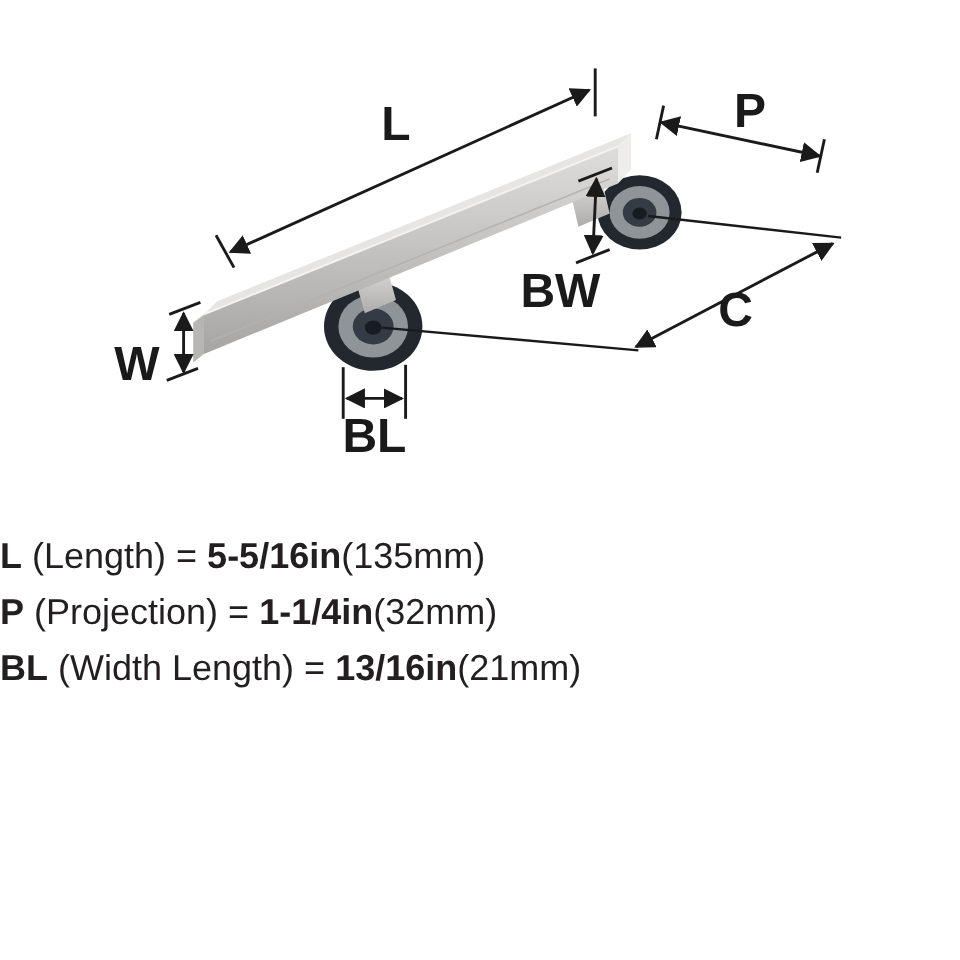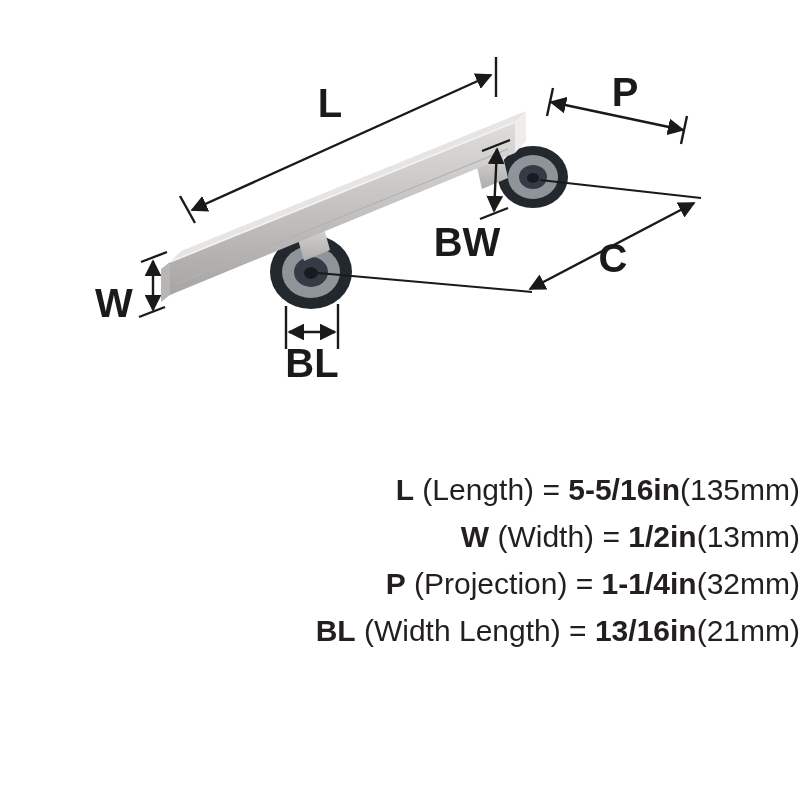--- a/index.html
+++ b/index.html
@@ -1,21 +1,21 @@
 <!DOCTYPE html>
 <html><head>
 <meta charset="utf-8">
 <style>
   * { margin:0; padding:0; box-sizing:border-box; }
   html,body { width:800px; height:800px; background:#ffffff; overflow:hidden;
               font-family:"Liberation Sans", sans-serif; }
   .stage { width:800px; height:800px; background:#fff; }
   svg.diagram { display:block; }
   .dim-label { font-family:"Liberation Sans", sans-serif; font-size:40px; font-weight:bold; fill:#1a1a1a; }
-  .specs { margin-top:36px; text-align:right; color:#231f20; font-size:30px; line-height:47px; }
+  .specs { margin-top:10px; text-align:left; color:#231f20; font-size:30px; line-height:47px; }
   .spec-line { white-space:pre; }
   .b { font-weight:bold; }
 </style>
 </head>
 <body>
 
 <div class="stage">
 
   <svg class="diagram" width="800" height="430" viewBox="0 0 800 430">
     <defs>
@@ -94,18 +94,17 @@
     <text class="dim-label" x="330" y="117" text-anchor="middle">L</text>
     <text class="dim-label" x="625" y="106" text-anchor="middle">P</text>
     <text class="dim-label" x="467" y="256" text-anchor="middle">BW</text>
     <text class="dim-label" x="613" y="272" text-anchor="middle">C</text>
     <text class="dim-label" x="114" y="317" text-anchor="middle">W</text>
     <text class="dim-label" x="312" y="377" text-anchor="middle">BL</text>
   </svg>
 
   <div class="specs">
     <div class="spec-line"><span class="b">L</span><span> (Length) = </span><span class="b">5-5/16in</span><span>(135mm)</span></div>
-    <div class="spec-line"><span class="b">W</span><span> (Width) = </span><span class="b">1/2in</span><span>(13mm)</span></div>
     <div class="spec-line"><span class="b">P</span><span> (Projection) = </span><span class="b">1-1/4in</span><span>(32mm)</span></div>
     <div class="spec-line"><span class="b">BL</span><span> (Width Length) = </span><span class="b">13/16in</span><span>(21mm)</span></div>
   </div>
 
 </div>
 
 </body></html>

